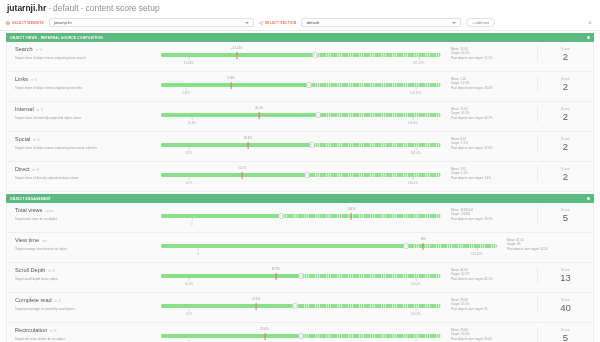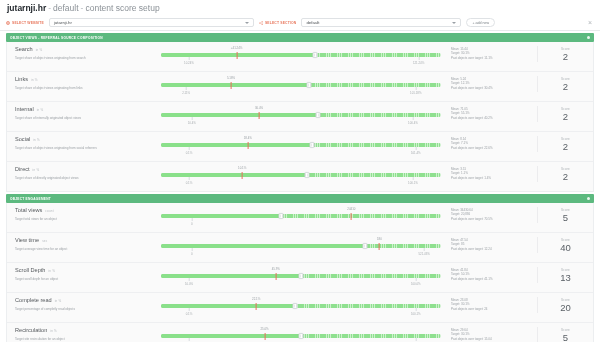--- a/index.html
+++ b/index.html
@@ -472,24 +472,20 @@
                 <div class="tick-label" style="left:11%">0</div>
                 <div class="tick" style="left:94%"></div>
                 <div class="tick-label" style="left:94%">521.43%</div>
               </div>
             </div>
             <div class="c-stats">
               <div>Mean: 47.54</div>
               <div>Target: 85</div>
               <div>Past objects over target: 12.24</div>
             </div>
-            <div class="c-score">
-              <div class="cap">Score</div>
-              <div class="val">40</div>
-            </div>
           </div>
           <div class="row">
             <div class="c-label">
               <div class="name">
                 <span>Scroll Depth</span>
                 <span class="unit">in %</span>
               </div>
               <div class="desc">Target scroll depth for an object</div>
             </div>
             <div class="c-slider">
@@ -540,21 +536,21 @@
                 <div class="tick-label" style="left:91%">100.1%</div>
               </div>
             </div>
             <div class="c-stats">
               <div>Mean: 23.08</div>
               <div>Target: 30.1%</div>
               <div>Past objects over target: 24</div>
             </div>
             <div class="c-score">
               <div class="cap">Score</div>
-              <div class="val">20</div>
+              <div class="val">40</div>
             </div>
           </div>
           <div class="row">
             <div class="c-label">
               <div class="name">
                 <span>Recirculation</span>
                 <span class="unit">in %</span>
               </div>
               <div class="desc">Target site recirculation for an object</div>
             </div>

